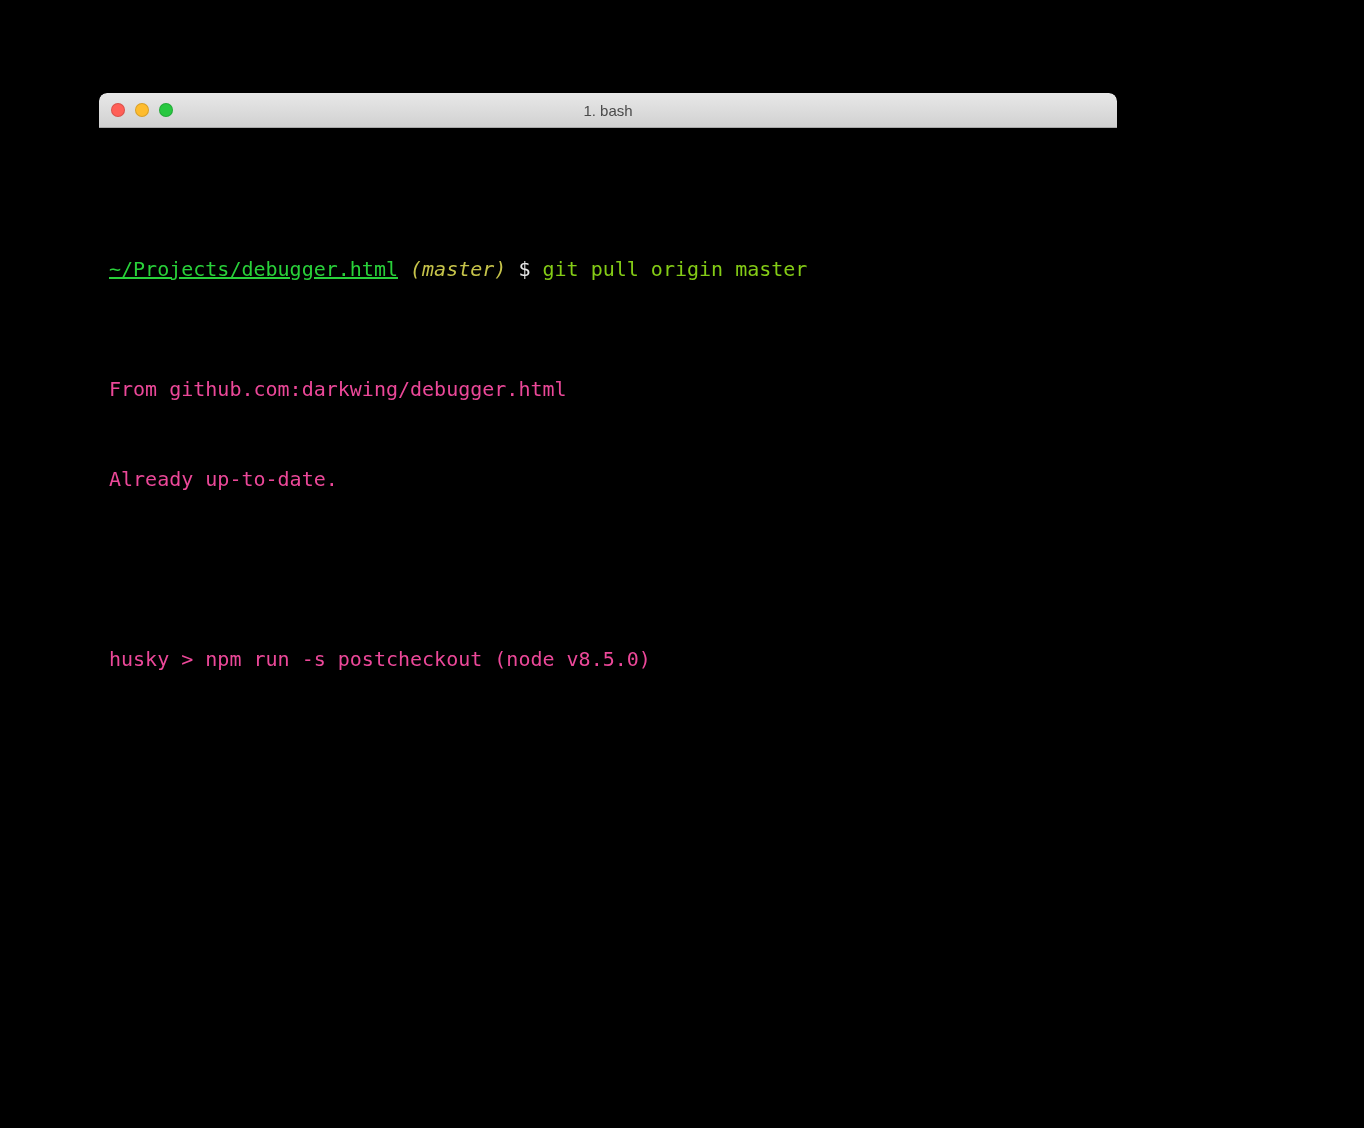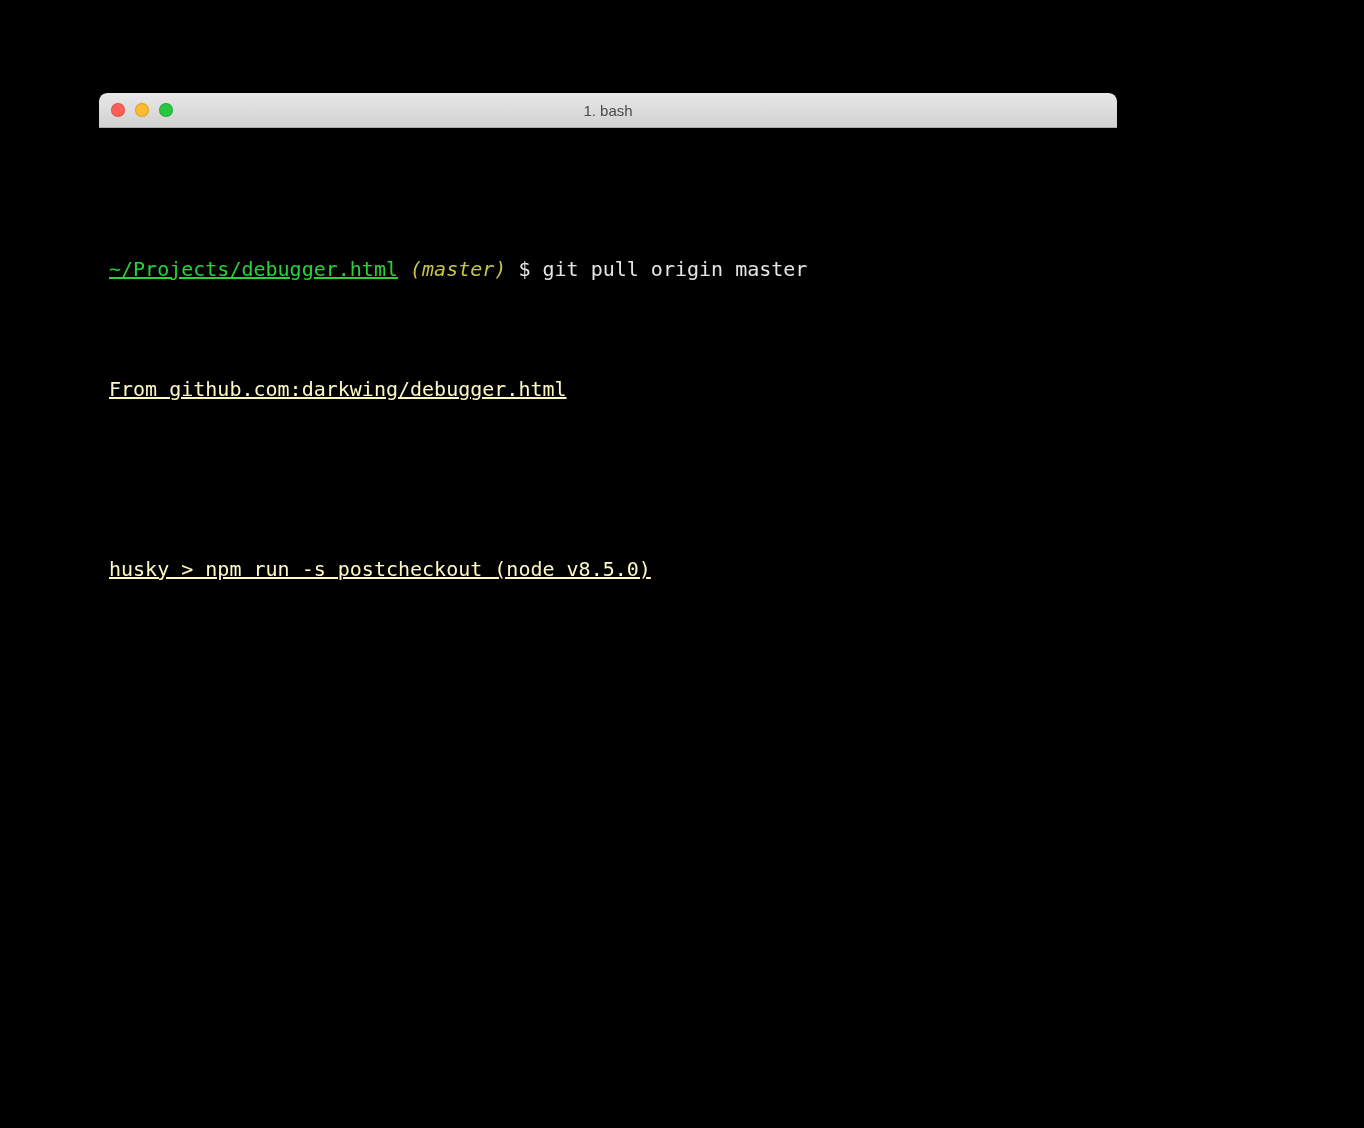--- a/index.html
+++ b/index.html
@@ -65,22 +65,22 @@
     padding: 6px 10px 10px 10px;
     font-size: 20px;
     line-height: 30px;
     color: #e8e8e8;
     white-space: pre;
   }
   .line { white-space: pre; }
   .path   { color: #29d13a; text-decoration: underline; }  
   .branch { color: #c6c34a; font-style: italic; }  
   .dollar { color: #e8e8e8; }
-  .cmd    { color: #e5e5e5; }
-  .out    { color: #fef9c3; text-decoration: underline; }
+  .cmd    { color: #84cc16; }
+  .out    { color: #ec4899; }
 </style>
 </head>
 <body>
 
 <div class="stage">
   <div class="window">
 
     <div class="titlebar">
       <div class="traffic">
         <div class="dot red"></div>
@@ -89,20 +89,21 @@
       </div>
       <div class="title">1. bash</div>
     </div>
 
     <div class="term">
 
       
       <div class="line"><span class="path">~/Projects/debugger.html</span> <span class="branch">(master)</span> <span class="dollar">$</span> <span class="cmd">git pull origin master</span></div>
 
       <div class="line out">From github.com:darkwing/debugger.html</div>
+      <div class="line out">Already up-to-date.</div>
 
       
 
       <div class="line out">husky &gt; npm run -s postcheckout (node v8.5.0)</div>
 
       
 
       
       
 

